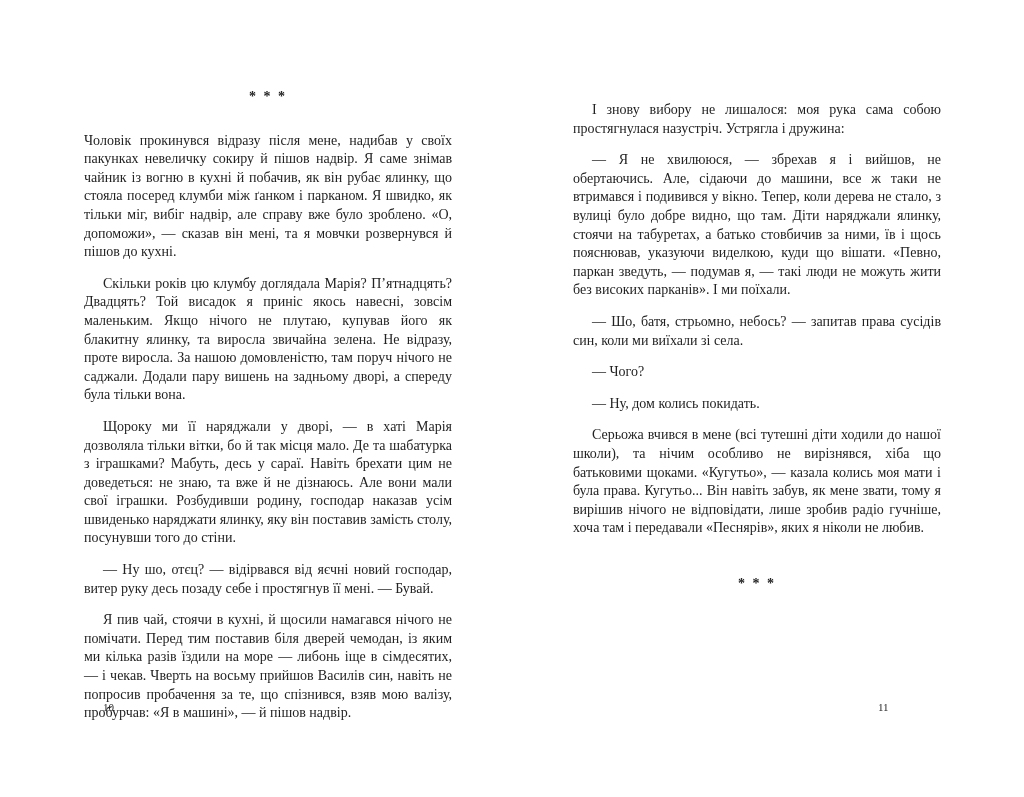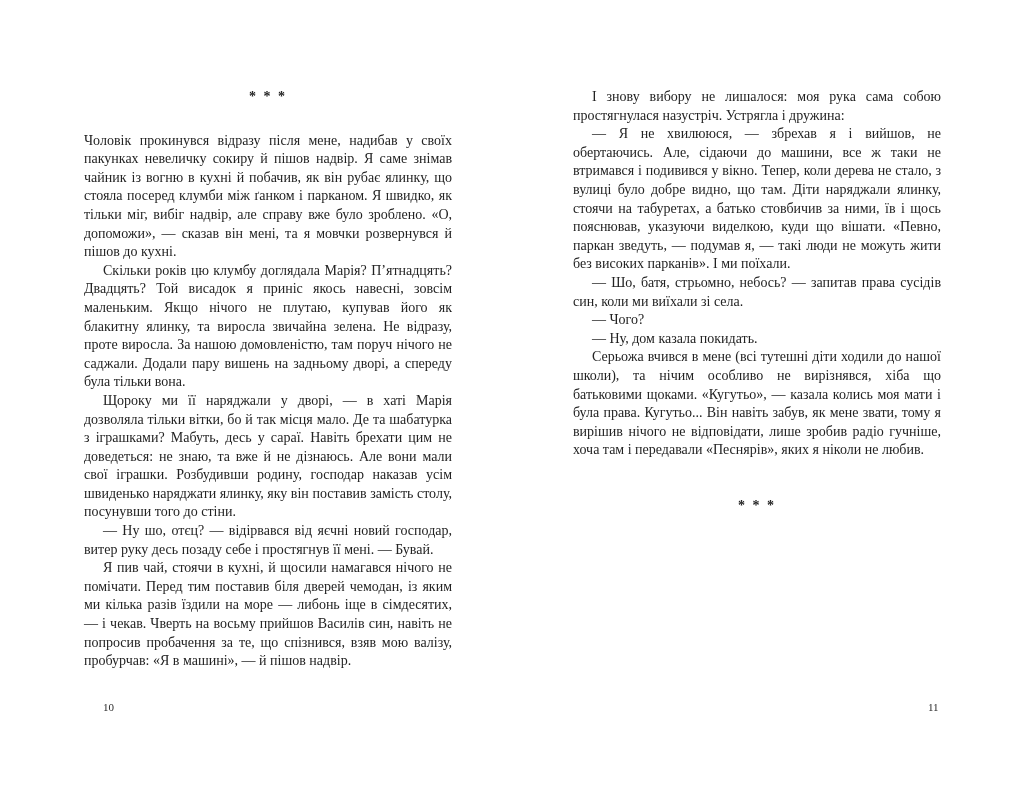--- a/index.html
+++ b/index.html
@@ -31,60 +31,61 @@
     text-justify: inter-word;
   }
   .left-col  { left: 84px;  }
   .right-col { left: 573px; }
   .page-column p {
     margin: 0;
     padding: 0;
   }
   .page-column p.indent {
     text-indent: 19px;
+    margin-top: 13px;
   }
   .separator {
     text-align: center;
     text-indent: 0;
     font-size: 14px;
     font-weight: bold;
     letter-spacing: 2px;
     line-height: 18.6px;
   }
   .sep-top { margin-bottom: 25px !important; }
   .sep-mid { margin-top: 37px !important; margin-bottom: 28px !important; }
   .page-number {
     position: absolute;
     font-size: 11px;
     line-height: 16px;
     color: #2a2a2a;
   }
   .pn-left  { left: 103px; top: 699px; }
-  .pn-right { left: 928px; top: 699px; text-align: center; }
+  .pn-right { left: 878px; top: 699px; text-align: center; }
 </style>
 </head>
 <body>
 
 <div class="spread">
 
   <section class="page-column left-col">
     <p class="separator sep-top">* * *</p>
     <p>Чоловік прокинувся відразу після мене, надибав у своїх пакунках невеличку сокиру й пішов надвір. Я саме знімав чайник із вогню в кухні й побачив, як він рубає ялинку, що стояла посеред клумби між ґанком і парканом. Я швидко, як тільки міг, вибіг надвір, але справу вже було зроблено. «О, допоможи», — сказав він мені, та я мовчки розвернувся й пішов до кухні.</p>
     <p class="indent">Скільки років цю клумбу доглядала Марія? П’ятнадцять? Двадцять? Той висадок я приніс якось навесні, зовсім маленьким. Якщо нічого не плутаю, купував його як блакитну ялинку, та виросла звичайна зелена. Не відразу, проте виросла. За нашою домовленістю, там поруч нічого не саджали. Додали пару вишень на задньому дворі, а спереду була тільки вона.</p>
     <p class="indent">Щороку ми її наряджали у дворі, — в хаті Марія дозволяла тільки вітки, бо й так місця мало. Де та шабатурка з іграшками? Мабуть, десь у сараї. Навіть брехати цим не доведеться: не знаю, та вже й не дізнаюсь. Але вони мали свої іграшки. Розбудивши родину, господар наказав усім швиденько наряджати ялинку, яку він поставив замість столу, посунувши того до стіни.</p>
     <p class="indent">— Ну шо, отєц? — відірвався від яєчні новий господар, витер руку десь позаду себе і простягнув її мені. — Бувай.</p>
     <p class="indent">Я пив чай, стоячи в кухні, й щосили намагався нічого не помічати. Перед тим поставив біля дверей чемодан, із яким ми кілька разів їздили на море — либонь іще в сімдесятих, — і чекав. Чверть на восьму прийшов Василів син, навіть не попросив пробачення за те, що спізнився, взяв мою валізу, пробурчав: «Я в машині», — й пішов надвір.</p>
   </section>
 
   <section class="page-column right-col">
     <p class="indent">І знову вибору не лишалося: моя рука сама собою простягнулася назустріч. Устрягла і дружина:</p>
     <p class="indent">— Я не хвилююся, — збрехав я і вийшов, не обертаючись. Але, сідаючи до машини, все ж таки не втримався і подивився у вікно. Тепер, коли дерева не стало, з вулиці було добре видно, що там. Діти наряджали ялинку, стоячи на табуретах, а батько стовбичив за ними, їв і щось пояснював, указуючи виделкою, куди що вішати. «Певно, паркан зведуть, — подумав я, — такі люди не можуть жити без високих парканів». І ми поїхали.</p>
     <p class="indent">— Шо, батя, стрьомно, небось? — запитав права сусідів син, коли ми виїхали зі села.</p>
     <p class="indent">— Чого?</p>
-    <p class="indent">— Ну, дом казала покидать.</p>
+    <p class="indent">— Ну, дом колись покидать.</p>
     <p class="indent">Серьожа вчився в мене (всі тутешні діти ходили до нашої школи), та нічим особливо не вирізнявся, хіба що батьковими щоками. «Кугутьо», — казала колись моя мати і була права. Кугутьо... Він навіть забув, як мене звати, тому я вирішив нічого не відповідати, лише зробив радіо гучніше, хоча там і передавали «Песнярів», яких я ніколи не любив.</p>
     <p class="separator sep-mid">* * *</p>
   </section>
 
   <div class="page-number pn-left">10</div>
   <div class="page-number pn-right">11</div>
 
 </div>
 
 </body></html>

